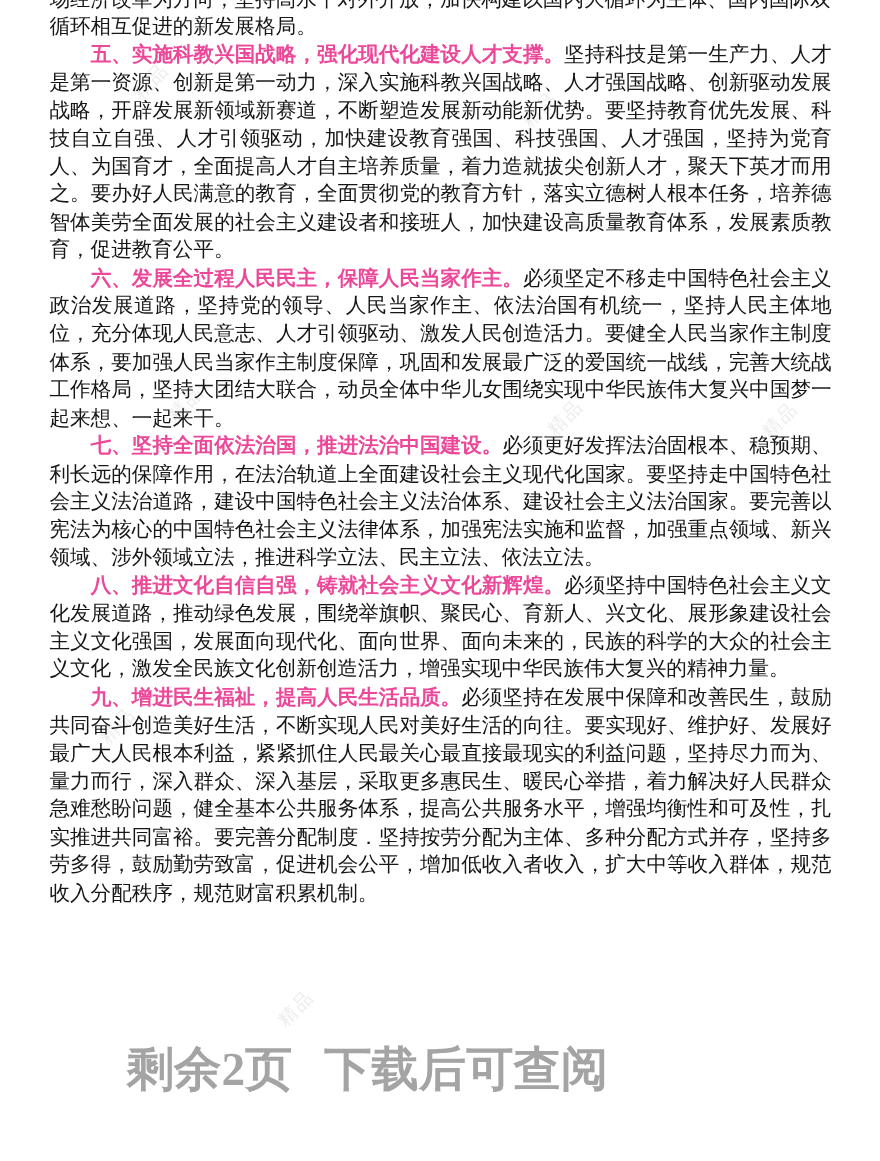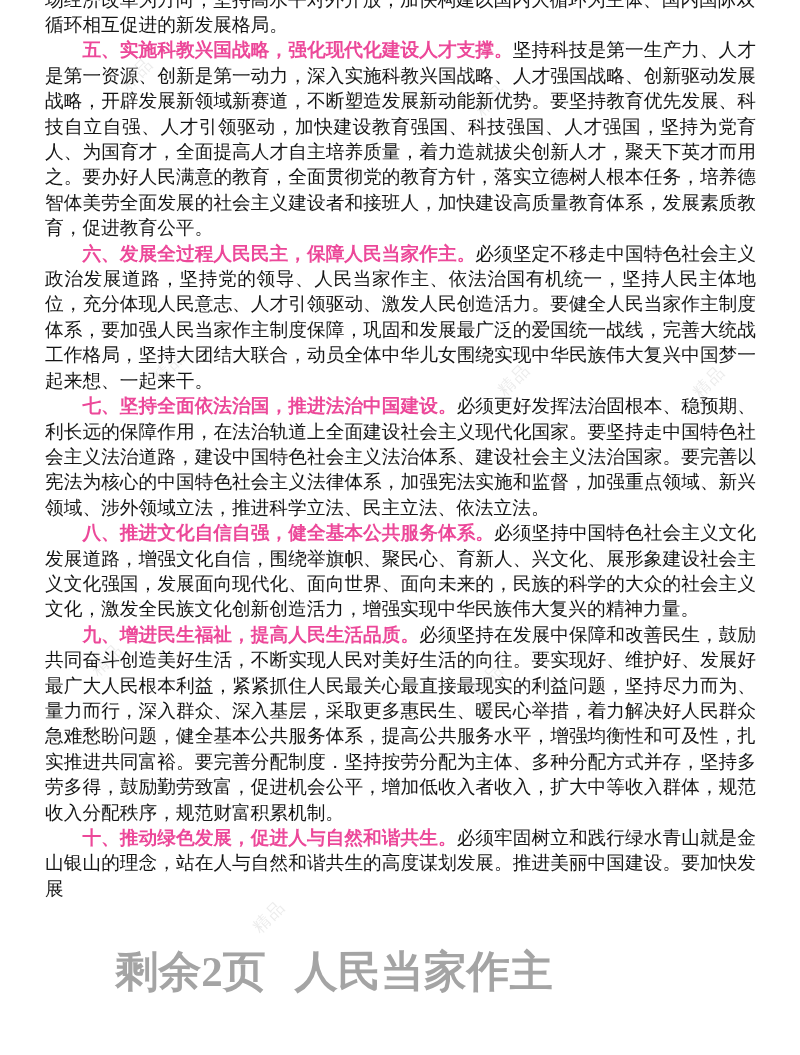--- a/index.html
+++ b/index.html
@@ -75,26 +75,25 @@
       <p>场经济改革为方向，坚持高水平对外开放，加快构建以国内大循环为主体、国内国际双</p>
     </div>
     <p>循环相互促进的新发展格局。</p>
     <div id="paragraphs">
   <p class="para"><b class="head">五、实施科教兴国战略，强化现代化建设人才支撑。</b><span class="body-text">坚持科技是第一生产力、人才是第一资源、创新是第一动力，深入实施科教兴国战略、人才强国战略、创新驱动发展战略，开辟发展新领域新赛道，不断塑造发展新动能新优势。要坚持教育优先发展、科技自立自强、人才引领驱动，加快建设教育强国、科技强国、人才强国，坚持为党育人、为国育才，全面提高人才自主培养质量，着力造就拔尖创新人才，聚天下英才而用之。要办好人民满意的教育，全面贯彻党的教育方针，落实立德树人根本任务，培养德智体美劳全面发展的社会主义建设者和接班人，加快建设高质量教育体系，发展素质教育，促进教育公平。</span></p>
 
   <p class="para"><b class="head">六、发展全过程人民民主，保障人民当家作主。</b><span class="body-text">必须坚定不移走中国特色社会主义政治发展道路，坚持党的领导、人民当家作主、依法治国有机统一，坚持人民主体地位，充分体现人民意志、人才引领驱动、激发人民创造活力。要健全人民当家作主制度体系，要加强人民当家作主制度保障，巩固和发展最广泛的爱国统一战线，完善大统战工作格局，坚持大团结大联合，动员全体中华儿女围绕实现中华民族伟大复兴中国梦一起来想、一起来干。</span></p>
 
   <p class="para"><b class="head">七、坚持全面依法治国，推进法治中国建设。</b><span class="body-text">必须更好发挥法治固根本、稳预期、利长远的保障作用，在法治轨道上全面建设社会主义现代化国家。要坚持走中国特色社会主义法治道路，建设中国特色社会主义法治体系、建设社会主义法治国家。要完善以宪法为核心的中国特色社会主义法律体系，加强宪法实施和监督，加强重点领域、新兴领域、涉外领域立法，推进科学立法、民主立法、依法立法。</span></p>
 
-  <p class="para"><b class="head">八、推进文化自信自强，健全基本公共服务体系。</b><span class="body-text">必须坚持中国特色社会主义文化发展道路，增强文化自信，围绕举旗帜、聚民心、育新人、兴文化、展形象建设社会主义文化强国，发展面向现代化、面向世界、面向未来的，民族的科学的大众的社会主义文化，激发全民族文化创新创造活力，增强实现中华民族伟大复兴的精神力量。</span></p>
+  <p class="para"><b class="head">八、推进文化自信自强，铸就社会主义文化新辉煌。</b><span class="body-text">必须坚持中国特色社会主义文化发展道路，推动绿色发展，围绕举旗帜、聚民心、育新人、兴文化、展形象建设社会主义文化强国，发展面向现代化、面向世界、面向未来的，民族的科学的大众的社会主义文化，激发全民族文化创新创造活力，增强实现中华民族伟大复兴的精神力量。</span></p>
 
   <p class="para"><b class="head">九、增进民生福祉，提高人民生活品质。</b><span class="body-text">必须坚持在发展中保障和改善民生，鼓励共同奋斗创造美好生活，不断实现人民对美好生活的向往。要实现好、维护好、发展好最广大人民根本利益，紧紧抓住人民最关心最直接最现实的利益问题，坚持尽力而为、量力而行，深入群众、深入基层，采取更多惠民生、暖民心举措，着力解决好人民群众急难愁盼问题，健全基本公共服务体系，提高公共服务水平，增强均衡性和可及性，扎实推进共同富裕。要完善分配制度．坚持按劳分配为主体、多种分配方式并存，坚持多劳多得，鼓励勤劳致富，促进机会公平，增加低收入者收入，扩大中等收入群体，规范收入分配秩序，规范财富积累机制。</span></p>
 
-  <p class="para"><b class="head">十、推动绿色发展，促进人与自然和谐共生。</b><span class="body-text">必须牢固树立和践行绿水青山就是金山银山的理念，站在人与自然和谐共生的高度谋划发展。推进美丽中国建设。要加快发展</span></p>
 </div>
   </div>
 
   <div class="footer" style="color: rgb(164, 164, 164);">
     <span>剩余2页</span>
-    <span>人民当家作主</span>
+    <span>下载后可查阅</span>
   </div>
 
 </div>
 
 </body></html>

